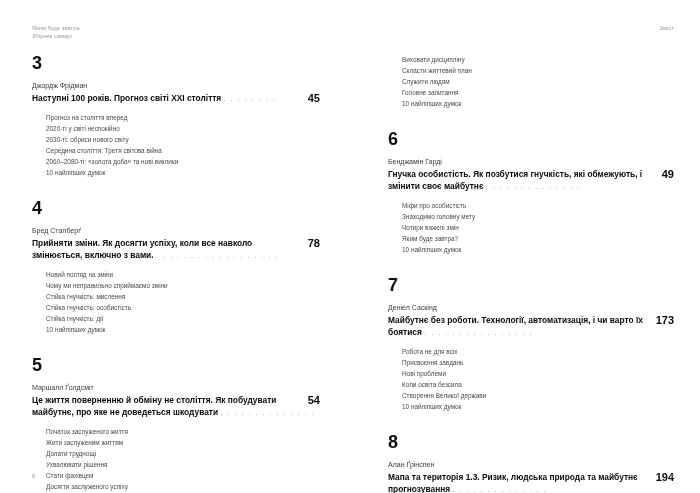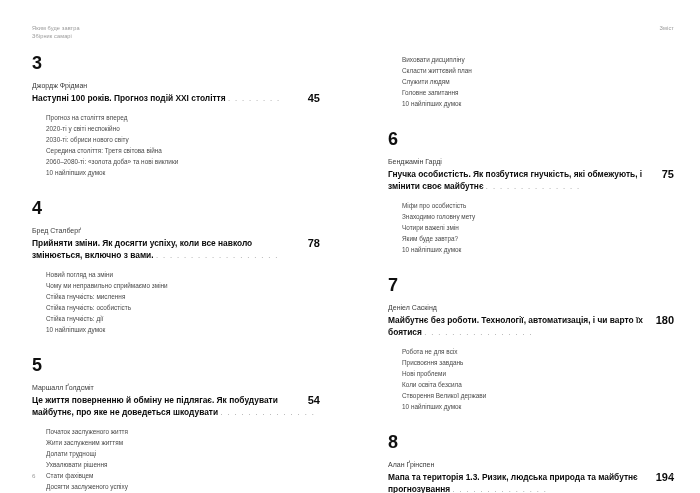--- a/index.html
+++ b/index.html
@@ -130,21 +130,21 @@
       <div>Збірник самарі</div>
     </div>
 
     <div class="content">
 
       <div class="chapter">
         <div class="chapnum">3</div>
         <div class="author">Джордж Фрідман</div>
         <div class="titlerow">
           <span class="pageno">45</span>
-          <span class="title-text">Наступні 100 років. Прогноз подій XXI століття</span>
+          <span class="title-text">Наступні 100 років. Прогноз світі XXI століття</span>
           <span class="leader"> . . . . . . . .</span>
         </div>
         <div class="clear"></div>
         <ul class="subs">
           <li>Прогноз на століття вперед</li>
           <li>2020-ті у світі неспокійно</li>
           <li>2030-ті: обриси нового світу</li>
           <li>Середина століття: Третя світова війна</li>
           <li>2060–2080-ті: «золота доба» та нові виклики</li>
           <li>10 найліпших думок</li>
@@ -168,21 +168,21 @@
           <li>Стійка гнучкість: дії</li>
           <li>10 найліпших думок</li>
         </ul>
       </div>
 
       <div class="chapter">
         <div class="chapnum">5</div>
         <div class="author">Маршалл Ґолдсміт</div>
         <div class="titlerow">
           <span class="pageno">54</span>
-          <span class="title-text">Це життя поверненню й обміну не підлягає. Як побудувати майбутнє, про яке не доведеться шкодувати</span>
+          <span class="title-text">Це життя поверненню й обміну не століття. Як побудувати майбутнє, про яке не доведеться шкодувати</span>
           <span class="leader"> . . . . . . . . . . . . . .</span>
         </div>
         <div class="clear"></div>
         <ul class="subs">
           <li>Початок заслуженого життя</li>
           <li>Жити заслуженим життям</li>
           <li>Долати труднощі</li>
           <li>Ухвалювати рішення</li>
           <li>Стати фахівцем</li>
           <li>Досягти заслуженого успіху</li>
@@ -204,39 +204,39 @@
         <li>Скласти життєвий план</li>
         <li>Служити людям</li>
         <li>Головне запитання</li>
         <li>10 найліпших думок</li>
       </ul>
 
       <div class="chapter">
         <div class="chapnum">6</div>
         <div class="author">Бенджамін Гарді</div>
         <div class="titlerow">
-          <span class="pageno">75</span>
+          <span class="pageno">49</span>
           <span class="title-text">Гнучка особистість. Як позбутися гнучкість, які обмежують, і змінити своє майбутнє</span>
           <span class="leader"> . . . . . . . . . . . . . .</span>
         </div>
         <div class="clear"></div>
         <ul class="subs">
           <li>Міфи про особистість</li>
           <li>Знаходимо головну мету</li>
           <li>Чотири важелі змін</li>
           <li>Яким буде завтра?</li>
           <li>10 найліпших думок</li>
         </ul>
       </div>
 
       <div class="chapter">
         <div class="chapnum">7</div>
         <div class="author">Деніел Саскінд</div>
         <div class="titlerow">
-          <span class="pageno">180</span>
+          <span class="pageno">173</span>
           <span class="title-text">Майбутнє без роботи. Технології, автоматизація, і чи варто їх боятися</span>
           <span class="leader"> . . . . . . . . . . . . . . . .</span>
         </div>
         <div class="clear"></div>
         <ul class="subs">
           <li>Робота не для всіх</li>
           <li>Присвоєння завдань</li>
           <li>Нові проблеми</li>
           <li>Коли освіта безсила</li>
           <li>Створення Великої держави</li>

